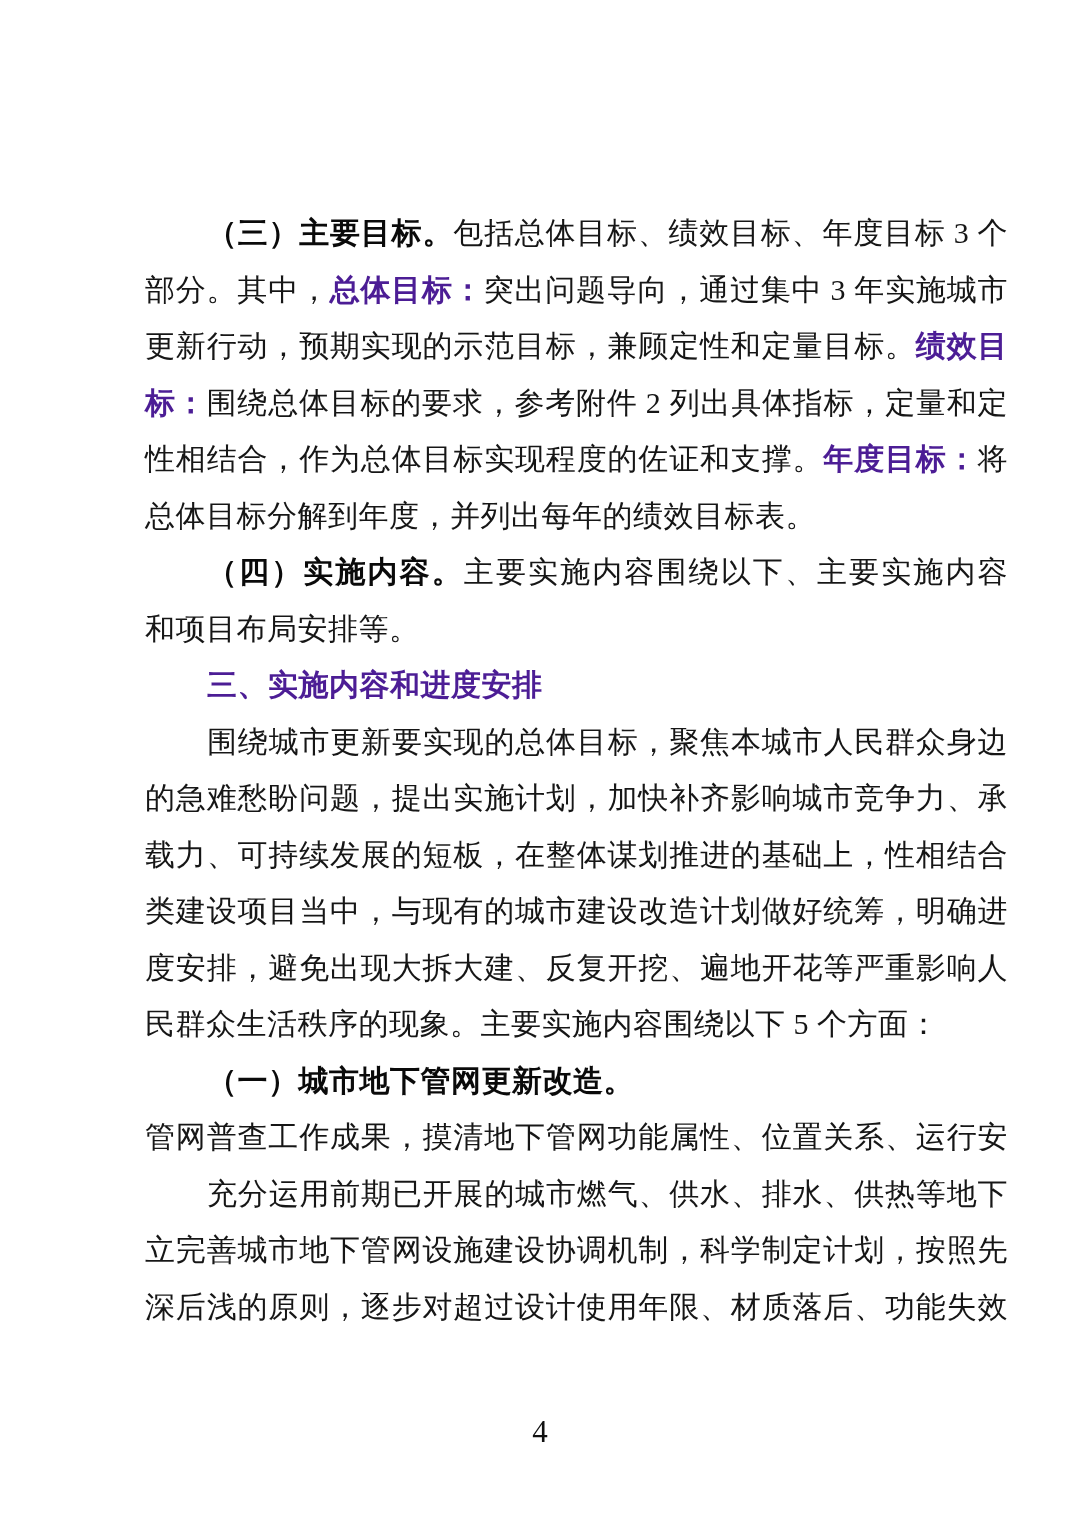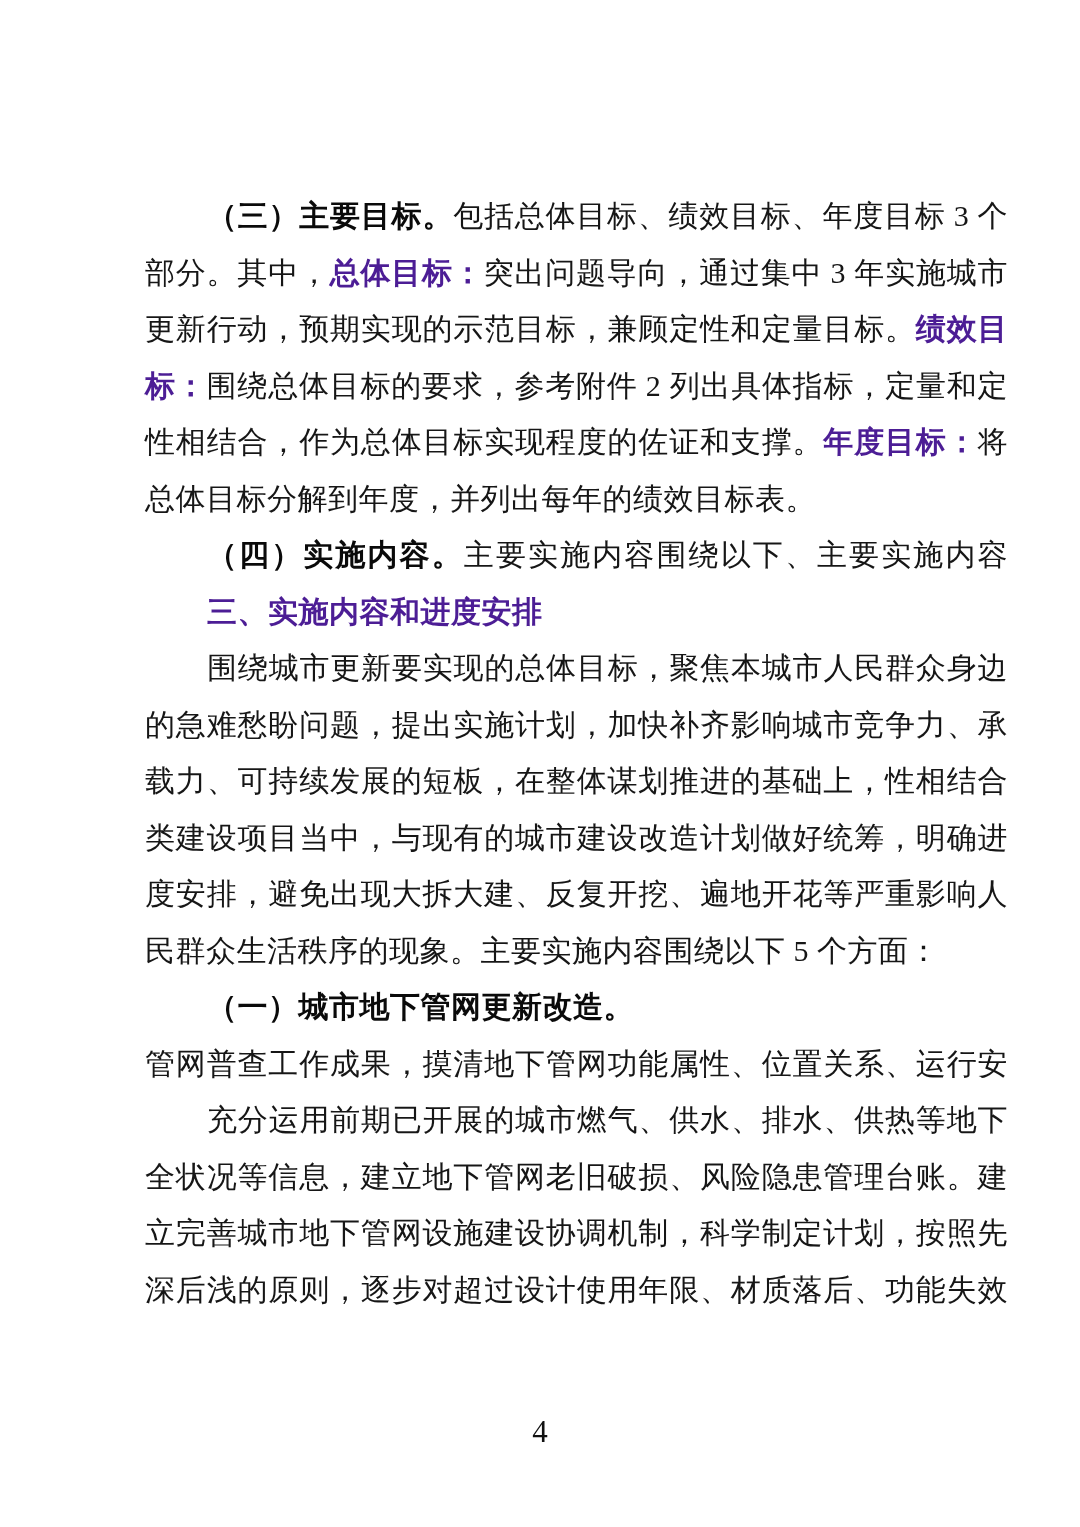--- a/index.html
+++ b/index.html
@@ -16,21 +16,21 @@
     position: relative;
     width: 1080px;
     height: 1527px;
     background: #ffffff;
     overflow: hidden;
     color: #161616;
   }
   .doc-body {
     position: absolute;
     left: 145px;
-    top: 188px;
+    top: 205px;
     width: 863px;
   }
   .line {
     box-sizing: border-box;
     width: 863px;
     line-height: 56.5px;
     font-size: 30px;
     text-align: justify;
     text-align-last: justify;
     text-justify: inter-character;
@@ -72,28 +72,28 @@
 
 <div class="page">
   <div class="doc-body" id="doc-body">
       <div class="line indent"><span class="r-kai">（三）主要目标。</span><span class="r-n">包括总体目标、绩效目标、年度目标 3 个</span></div>
       <div class="line"><span class="r-n">部分。其中，</span><span class="r-hei">总体目标：</span><span class="r-n">突出问题导向，通过集中 3 年实施城市</span></div>
       <div class="line"><span class="r-n">更新行动，预期实现的示范目标，兼顾定性和定量目标。</span><span class="r-hei">绩效目</span></div>
       <div class="line"><span class="r-hei">标：</span><span class="r-n">围绕总体目标的要求，参考附件 2 列出具体指标，定量和定</span></div>
       <div class="line"><span class="r-n">性相结合，作为总体目标实现程度的佐证和支撑。</span><span class="r-hei">年度目标：</span><span class="r-n">将</span></div>
       <div class="line last"><span class="r-n">总体目标分解到年度，并列出每年的绩效目标表。</span></div>
       <div class="line indent"><span class="r-kai">（四）实施内容。</span><span class="r-n">主要实施内容围绕以下、主要实施内容</span></div>
+      <div class="line last"><span class="r-n">和项目布局安排等。</span></div>
       <div class="line indent last"><span class="r-hei">三、实施内容和进度安排</span></div>
       <div class="line indent"><span class="r-n">围绕城市更新要实现的总体目标，聚焦本城市人民群众身边</span></div>
       <div class="line"><span class="r-n">的急难愁盼问题，提出实施计划，加快补齐影响城市竞争力、承</span></div>
       <div class="line"><span class="r-n">载力、可持续发展的短板，在整体谋划推进的基础上，性相结合</span></div>
       <div class="line"><span class="r-n">类建设项目当中，与现有的城市建设改造计划做好统筹，明确进</span></div>
       <div class="line"><span class="r-n">度安排，避免出现大拆大建、反复开挖、遍地开花等严重影响人</span></div>
       <div class="line last"><span class="r-n">民群众生活秩序的现象。主要实施内容围绕以下 5 个方面：</span></div>
       <div class="line indent last"><span class="r-kai">（一）城市地下管网更新改造。</span></div>
       <div class="line"><span class="r-n">管网普查工作成果，摸清地下管网功能属性、位置关系、运行安</span></div>
       <div class="line indent"><span class="r-n">充分运用前期已开展的城市燃气、供水、排水、供热等地下</span></div>
-      <div class="line"><span class="r-n">全状况等信息，建立地下管网老旧破损、风险隐患管理台账。建</span></div>
       <div class="line"><span class="r-n">立完善城市地下管网设施建设协调机制，科学制定计划，按照先</span></div>
       <div class="line"><span class="r-n">深后浅的原则，逐步对超过设计使用年限、材质落后、功能失效</span></div>
     </div>
   <div class="page-number">4</div>
 </div>
 
 </body></html>

